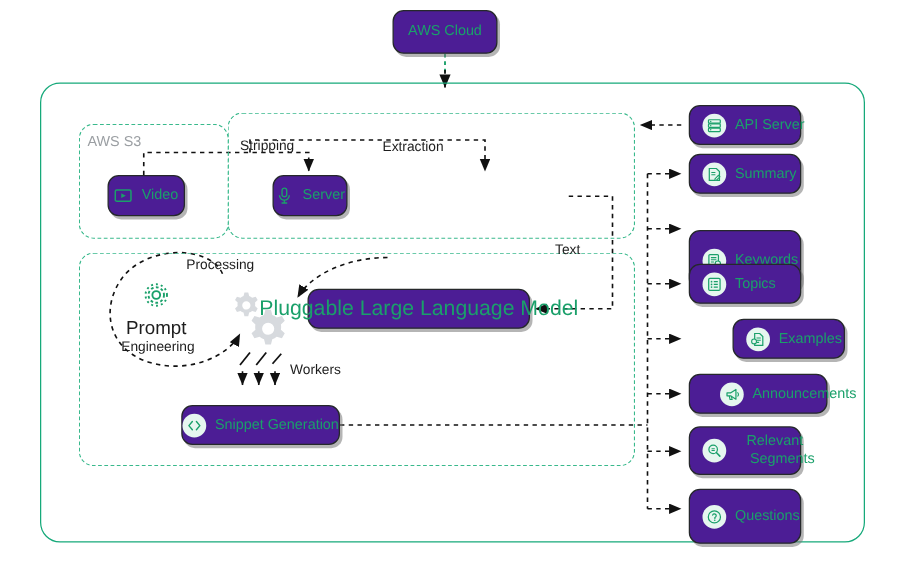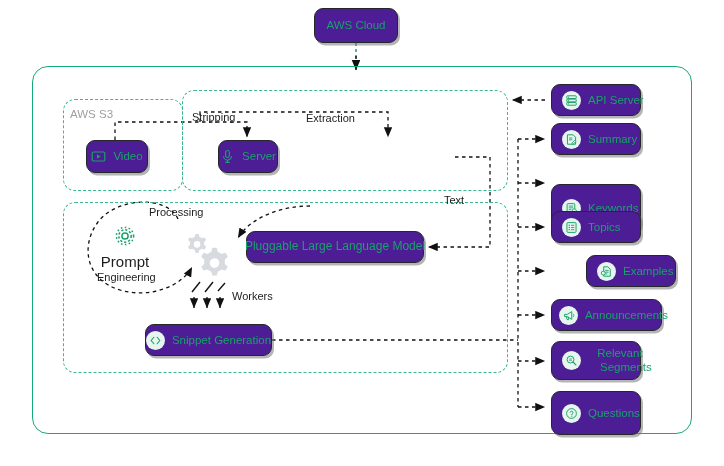--- a/index.html
+++ b/index.html
@@ -169,21 +169,21 @@
         <rect x="6" y="1.6" width="4" height="7.4" rx="2" fill="none" stroke="#1aa06a" stroke-width="1.2"></rect>
         <path d="M3.8,7.6 a4.2,4.2 0 0 0 8.4,0" fill="none" stroke="#1aa06a" stroke-width="1.2"></path>
         <path d="M8,11.8 L8,14.3 M5.6,14.3 L10.4,14.3" fill="none" stroke="#1aa06a" stroke-width="1.2"></path>
       </svg>
     </span>
     <span class="lbl">Server</span>
   </div>
 
 
   <div class="node" style="left:246px;top:231px;width:178px;height:32px;">
-    <span class="lbl" style="font-size:12px;">Pluggable Large Language Model</span>
+    <span class="lbl" style="font-size:17px;">Pluggable Large Language Model</span>
   </div>
 
   <div class="node" style="left:145px;top:324px;width:127px;height:32px;">
     <span class="ico circ">
       <svg width="13" height="13" viewBox="0 0 16 16">
         <path d="M6,4 L2.6,8 L6,12 M10,4 L13.4,8 L10,12" fill="none" stroke="#1aa06a" stroke-width="1.4" stroke-linecap="round" stroke-linejoin="round"></path>
       </svg>
     </span>
     <span class="lbl">Snippet Generation</span>
   </div>
@@ -247,21 +247,21 @@
     <span class="ico circ">
       <svg width="13" height="13" viewBox="0 0 16 16">
         <path d="M4.6,2.2 h5 l3,3 v8.6 h-8 z" fill="none" stroke="#1aa06a" stroke-width="1.2"></path>
         <path d="M6.4,6.6 h4.2 M6.4,8.8 h4.2 M6.4,11 h2.6" stroke="#1aa06a" stroke-width="1.1"></path>
         <circle cx="4" cy="10" r="2.4" fill="#e6f6ef" stroke="#1aa06a" stroke-width="1.1"></circle>
       </svg>
     </span>
     <span class="lbl">Examples</span>
   </div>
 
-  <div class="node" style="left:551px;top:299px;width:111px;height:32px;justify-content:center;padding-left:24px;">
+  <div class="node" style="left:551px;top:299px;width:111px;height:32px;justify-content:flex-start;padding-left:24px;">
     <span class="ico circ">
       <svg width="13" height="13" viewBox="0 0 16 16">
         <path d="M3.2,9.4 l0,-2.8 l3.4,0 l5.4,-3.4 l0,9.6 l-5.4,-3.4 z" fill="none" stroke="#1aa06a" stroke-width="1.2" stroke-linejoin="round"></path>
         <path d="M5.4,9.4 l0.8,3.6 l2,0 l-0.7,-3.6" fill="none" stroke="#1aa06a" stroke-width="1.1"></path>
         <path d="M13.4,6 a2.4,2.4 0 0 1 0,4" fill="none" stroke="#1aa06a" stroke-width="1.1"></path>
       </svg>
     </span>
     <span class="lbl">Announcements</span>
   </div>
 

